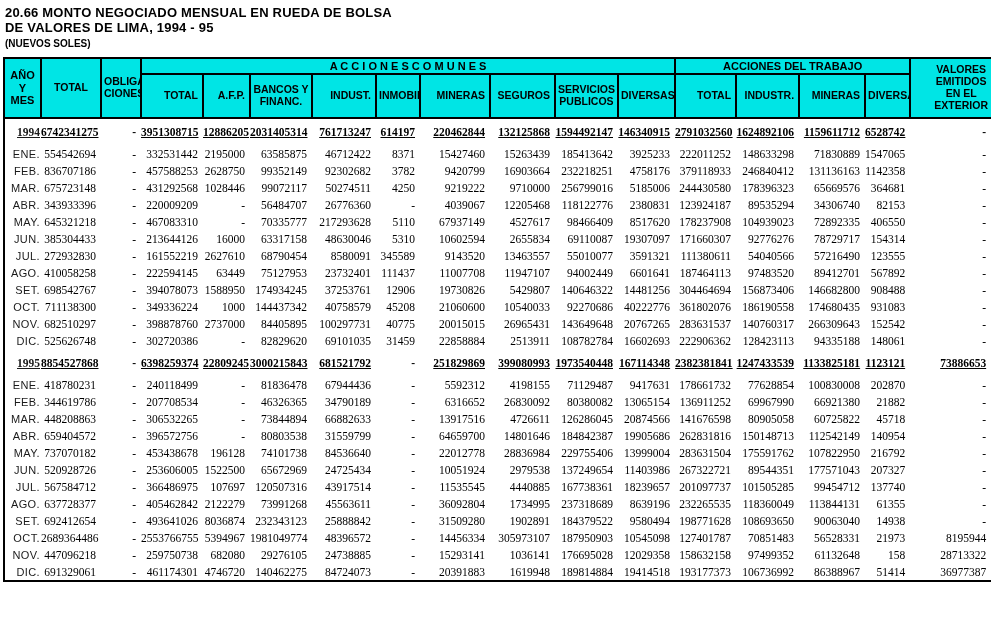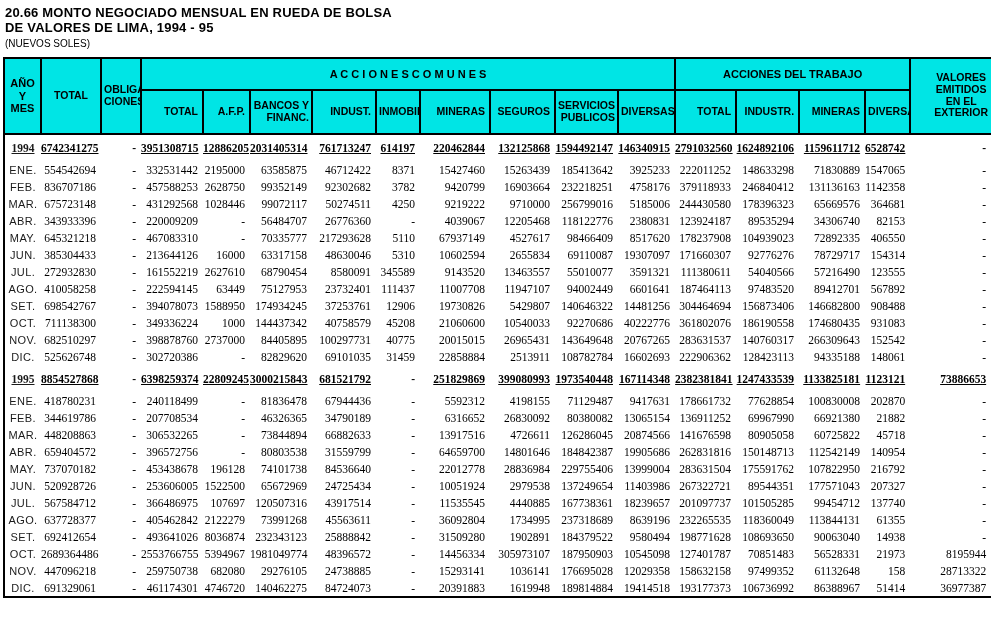--- a/index.html
+++ b/index.html
@@ -9,51 +9,51 @@
     font-family: "Liberation Sans", sans-serif;
     color: #000; overflow: hidden; position: relative;
   }
   .page { width: 991px; padding: 3px 1px 0 3px; }
 
   
   .title-block { padding: 2px 0 4px 2px; }
   .title-line1, .title-line2 {
     font-weight: bold; font-size: 13px; letter-spacing: 0.2px; line-height: 1.18;
   }
-  .title-line3 { font-weight: normal; font-size: 10px; margin-top: 2px; }
+  .title-line3 { font-weight: bold; font-size: 10px; margin-top: 2px; }
 
   
   table.main {
     border-collapse: collapse; table-layout: fixed;
     width: 988px; margin-top: 4px;
     border: 2px solid #000;
   }
   thead th {
     background: #00E5E5;
     border: 2px solid #000;
     font-weight: bold; font-size: 10.5px; line-height: 1.12;
     white-space: pre-line; vertical-align: middle;
     padding: 1px 2px; text-align: center;
     overflow: hidden;
   }
-  thead th.group { font-size: 11px; height: 32px; }
+  thead th.group { font-size: 11px; height: 16px; }
   thead th.sub { text-align: right; padding-right: 4px; height: 44px; }
-  thead th.sub.two-line { text-align: right; padding-right: 2px; }
+  thead th.sub.two-line { text-align: center; padding-right: 2px; }
   thead th.corner { font-size: 11px; }
   thead th.valores { font-size: 10.5px; padding-left: 22px; }
 
   tbody td {
     font-family: "Liberation Serif", "DejaVu Serif", serif;
     font-size: 11.5px; text-align: right;
     padding: 1px 5px 1px 0; height: 17px;
     white-space: nowrap; overflow: hidden; vertical-align: middle;
   }
   tbody td.lbl {
     font-family: "Liberation Sans", sans-serif;
-    font-size: 11px; text-align: center; letter-spacing: 0.4px;
+    font-size: 11px; text-align: right; letter-spacing: 0.4px;
     color: #1a1a1a; padding: 1px 1px;
   }
   tr.year-row td { padding-top: 7px; padding-bottom: 8px; }
   tr.year-row td.num, tr.year-row td.lbl {
     font-family: "Liberation Serif", "DejaVu Serif", serif;
     font-weight: bold; font-size: 11.5px; letter-spacing: 0;
   }
   tr.year-row td .u { text-decoration: underline; }
 
   

